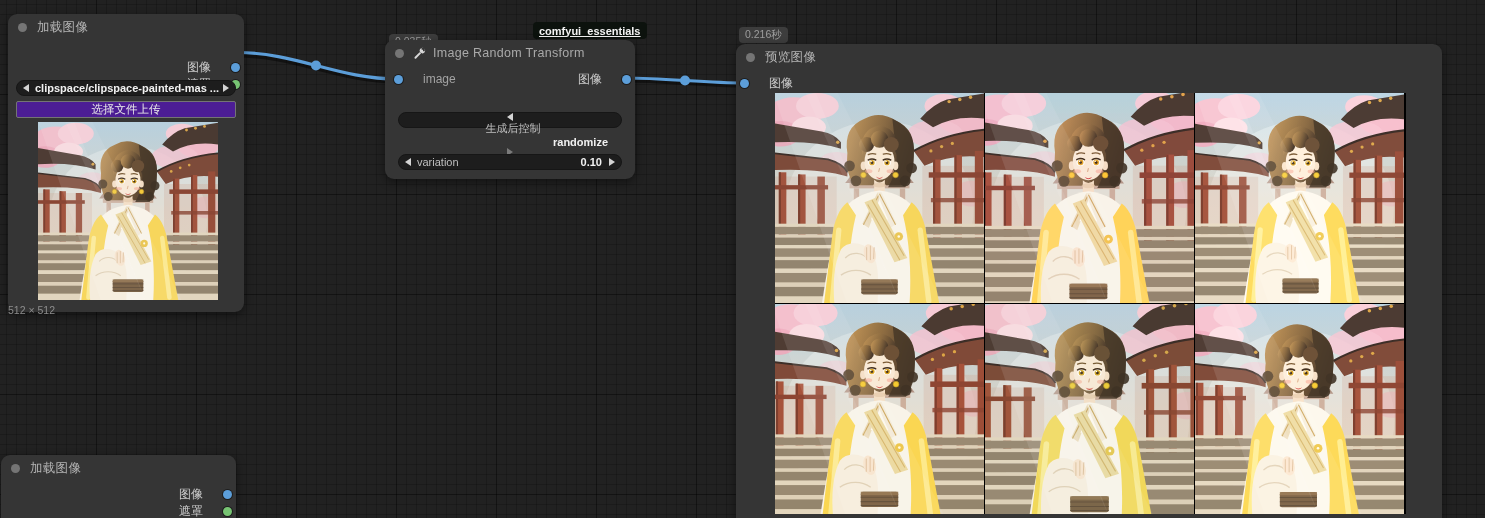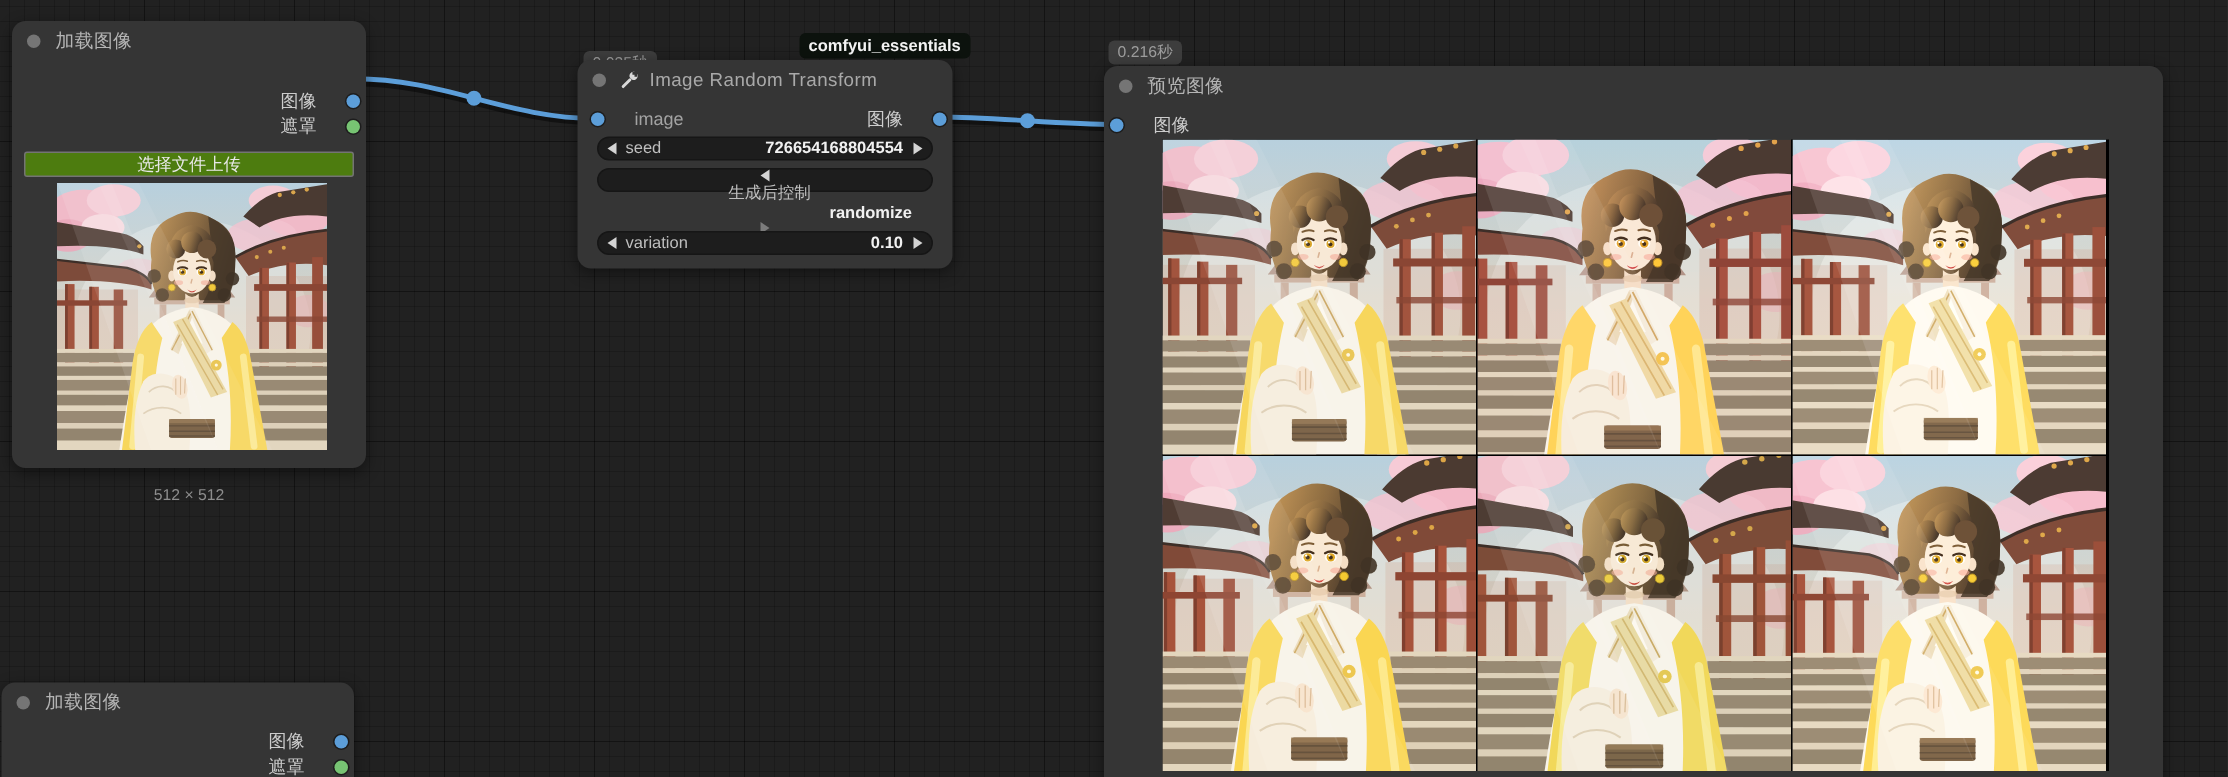--- a/index.html
+++ b/index.html
@@ -38,27 +38,27 @@
     border:1px solid #161616;box-sizing:border-box;
     display:flex;align-items:center;padding:0 6px;font-size:11px;
   }
   .tri-l{width:0;height:0;border-top:4px solid transparent;border-bottom:4px solid transparent;border-right:6px solid #d4d4d4;flex:none;}
   .tri-r{width:0;height:0;border-top:4px solid transparent;border-bottom:4px solid transparent;border-left:6px solid #d4d4d4;flex:none;}
   .tri-r.dim{border-left-color:#7b7b7b;}
   .wlabel{color:#bfbfbf;margin-left:6px;white-space:nowrap;}
   .wval{margin-left:auto;margin-right:7px;color:#f1f1f1;font-weight:bold;white-space:nowrap;}
   .combo .wval{margin-left:6px;margin-right:auto;}
   .upload-btn{
-    position:absolute;background:#4d7c0f;border:1px solid #747474;color:#e8e8e8;
+    position:absolute;background:#4c1d95;border:1px solid #747474;color:#e8e8e8;
     font-size:11.5px;display:flex;align-items:center;justify-content:center;
     font-family:inherit;border-radius:2px;box-sizing:border-box;
   }
   .imgbox{position:absolute;overflow:hidden;background:#000;}
   .imgbox svg{display:block;width:100%;height:100%;}
-  .size-label{position:absolute;left:0;right:0;text-align:center;font-size:10.5px;color:#8d8d8d;margin-top:20px;}
+  .size-label{position:absolute;left:0;right:0;font-size:10.5px;color:#8d8d8d;}
   
   .badge{position:absolute;height:16px;border-radius:4px;display:flex;align-items:center;padding:0 6px;font-size:10.5px;white-space:nowrap;}
   .badge.time{background:#3d3d3d;color:#9d9d9d;}
   .badge.plugin{background:#0c120d;color:#f4f4f4;font-weight:bold;font-size:11px;height:17px;}
   
   .pgrid{
     position:absolute;left:39px;top:49px;width:631px;
     display:grid;grid-template-columns:repeat(3,209px);grid-auto-rows:210px;gap:1px;
     background:#000;
   }
@@ -248,56 +248,55 @@
       <span class="ttext">加载图像</span>
     </div>
     <div class="slotrow out" style="top:46px;">
       <span>图像</span>
       <span class="pdot blue"></span>
     </div>
     <div class="slotrow out" style="top:63px;">
       <span>遮罩</span>
       <span class="pdot green"></span>
     </div>
+    <div class="pill combo" style="left:8px;top:66px;width:220px;">
+      <span class="tri-l"></span>
+      <span class="wval" style="font-size:11px;">clipspace/clipspace-painted-mas ...</span>
+      <span class="tri-r"></span>
+    </div>
     <button class="upload-btn" style="left:8px;top:87px;width:220px;height:17px;">选择文件上传</button>
     <div class="imgbox" style="left:30px;top:108px;width:180px;height:178px;">
       <svg viewBox="0 0 200 200" preserveAspectRatio="xMidYMid slice">
           <use href="#portrait"></use>
         </svg>
     </div>
     <div class="size-label" style="top:290px;">512 × 512</div>
   </div>
 
   <div class="badge time" style="left:389px;top:23px;margin-top:11px;">0.035秒</div>
-  <div class="badge plugin" style="left:533px;top:22px;">comfyui_essentials</div>
+  <div class="badge plugin" style="left:533px;top:22px;text-decoration:underline;">comfyui_essentials</div>
 
   <div class="node" style="left:385px;top:40px;width:250px;height:139px;">
     <div class="titlebar">
       <span class="tdot"></span>
       <svg class="wrench" width="13" height="13" viewBox="0 0 16 16">
         <path d="M3 13.2 L8.6 7.6" stroke="#d8d8d8" stroke-width="2.4" stroke-linecap="round" fill="none"></path>
         <path d="M8.2 5.2 A3.4 3.4 0 1 1 10.8 7.8 L9 6.4 Z" fill="#d8d8d8"></path>
         <path d="M10.6 2.4 L13.4 2.4 L13.4 5.2" fill="none" stroke="#353535" stroke-width="2.2"></path>
       </svg>
       <span class="ttext" style="margin-left:7px;color:#a9a9a9;">Image Random Transform</span>
     </div>
     <div class="slotrow in" style="left:9px;top:32px;">
       <span class="pdot blue"></span>
       <span style="color:#a3a3a3;">image</span>
     </div>
     <div class="slotrow out" style="top:32px;">
       <span>图像</span>
       <span class="pdot blue"></span>
     </div>
-    <div class="pill" style="left:13px;top:51px;width:224px;">
-      <span class="tri-l"></span>
-      <span class="wlabel">seed</span>
-      <span class="wval">726654168804554</span>
-      <span class="tri-r"></span>
-    </div>
     <div class="pill" style="left:13px;top:72px;width:224px;flex-direction:column;">
       <span class="tri-l"></span>
       <span class="wlabel">生成后控制</span>
       <span class="wval">randomize</span>
       <span class="tri-r dim"></span>
     </div>
     <div class="pill" style="left:13px;top:114px;width:224px;">
       <span class="tri-l"></span>
       <span class="wlabel">variation</span>
       <span class="wval">0.10</span>

